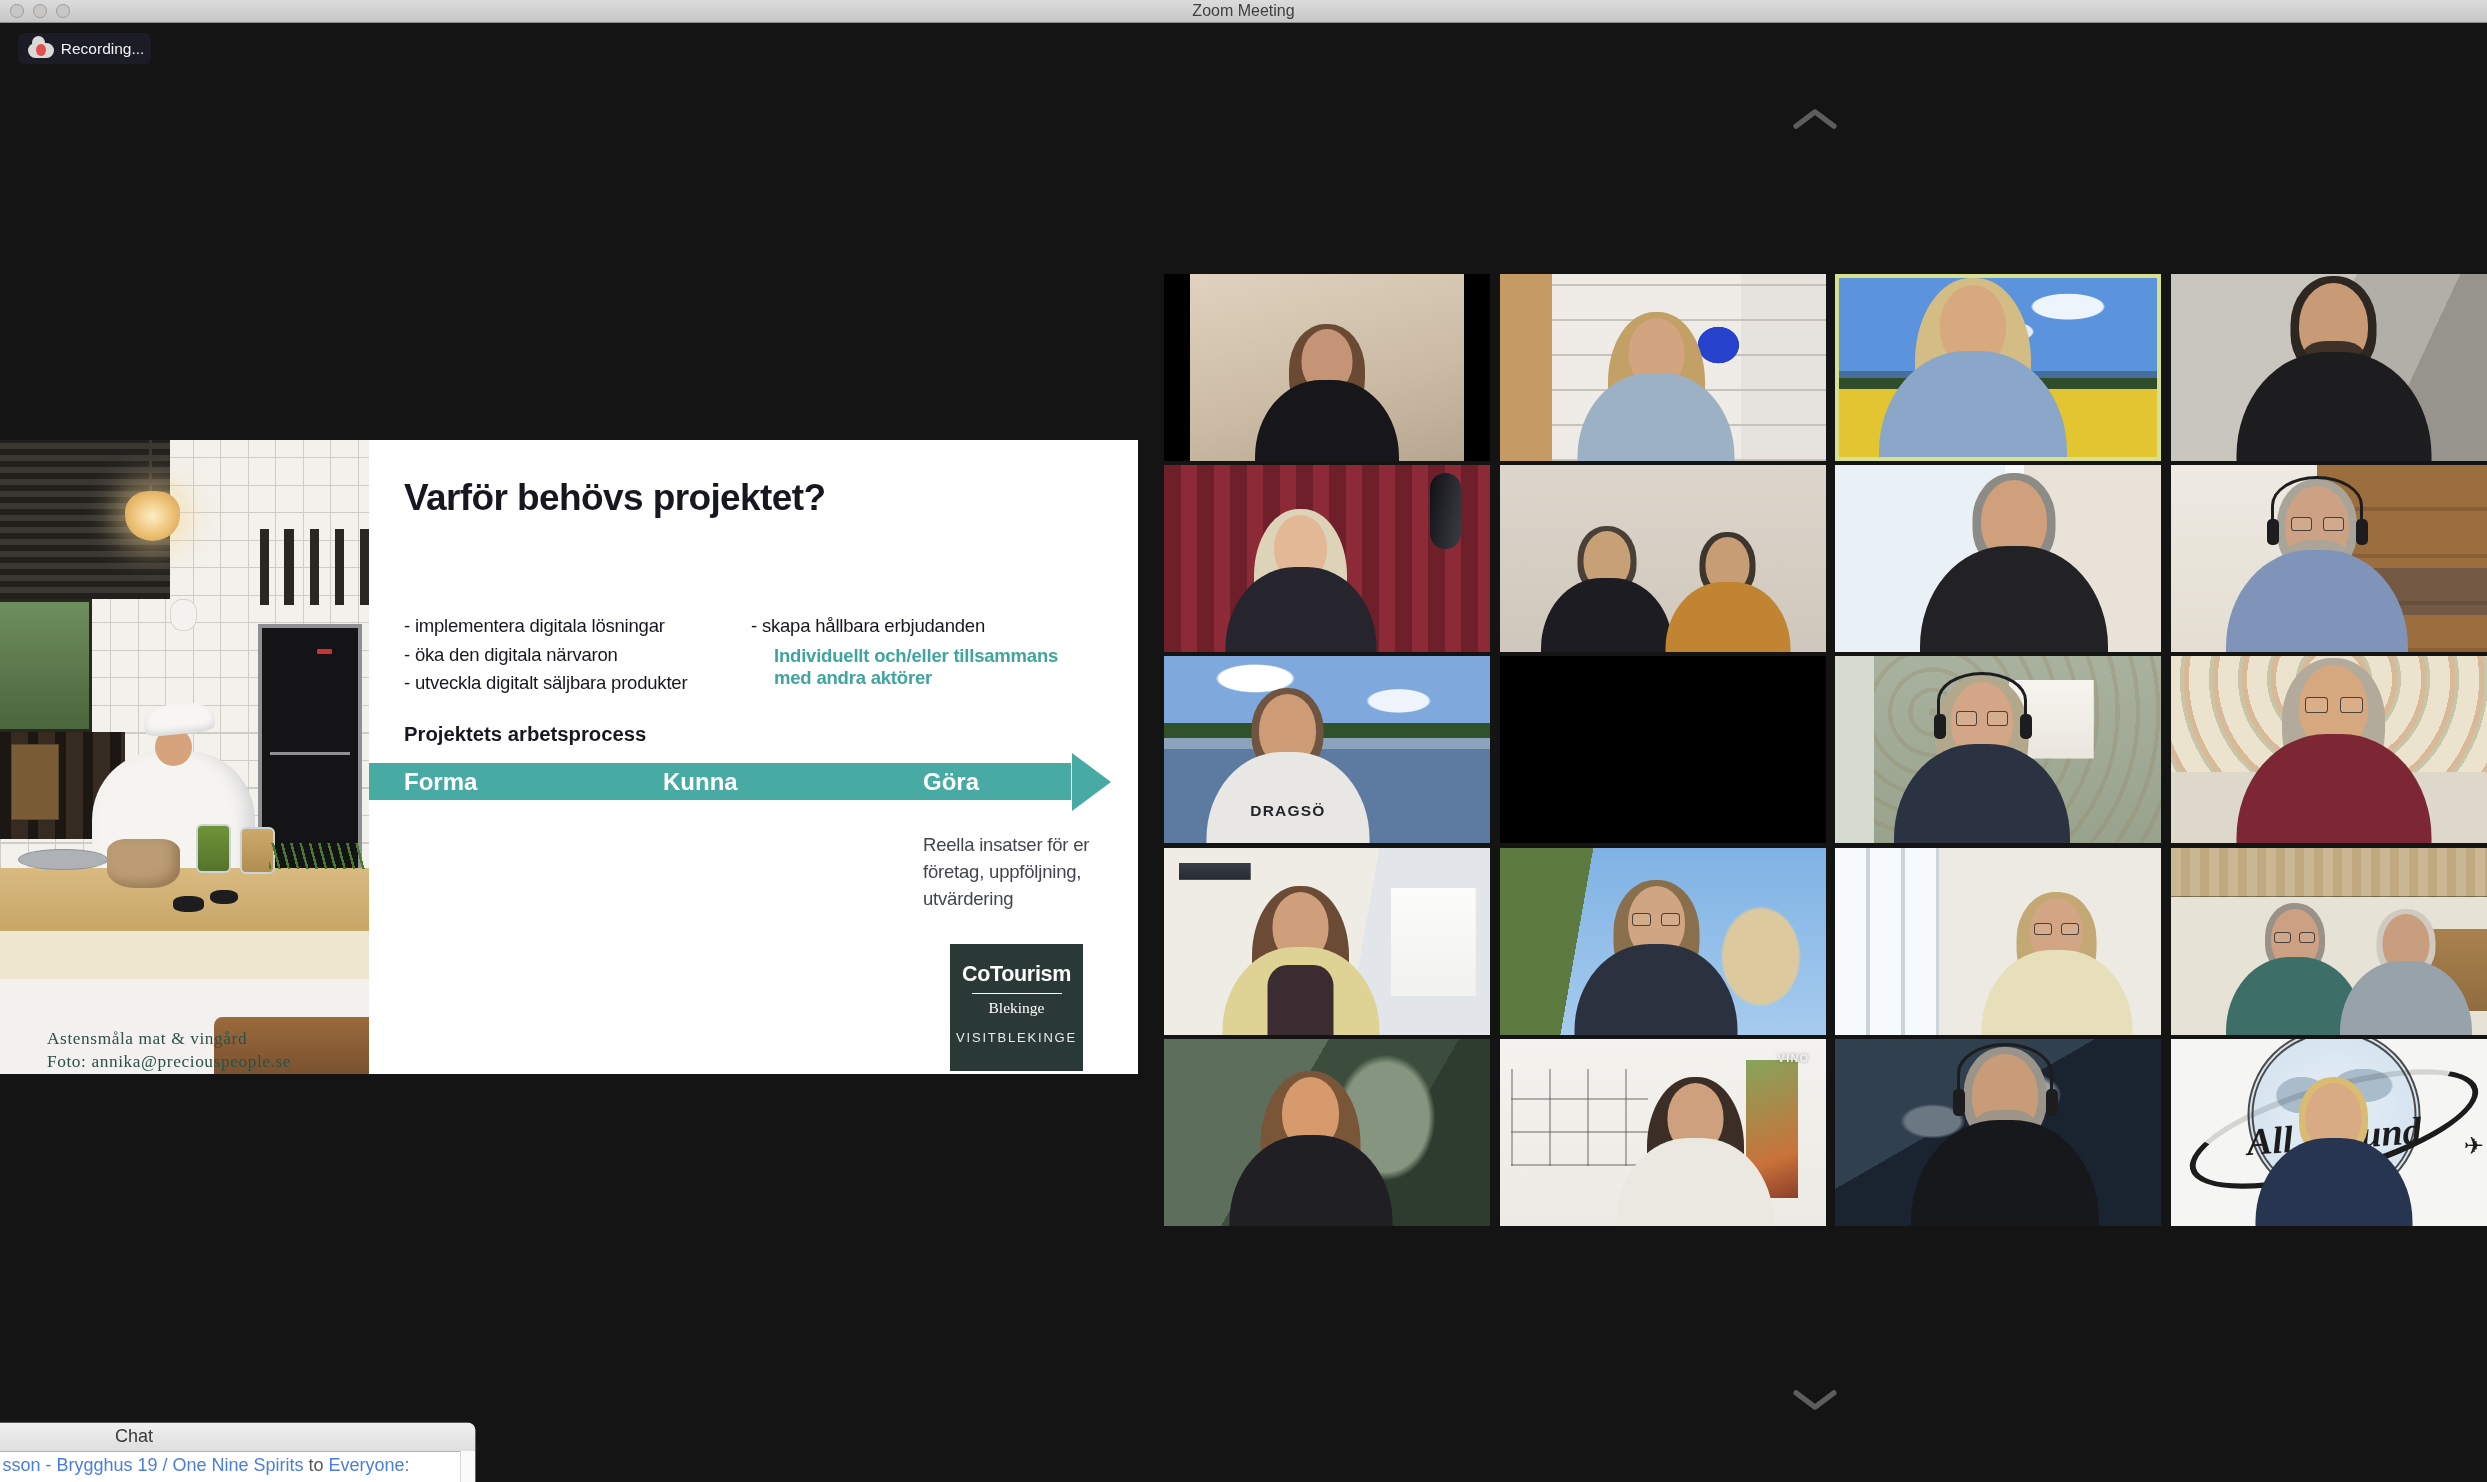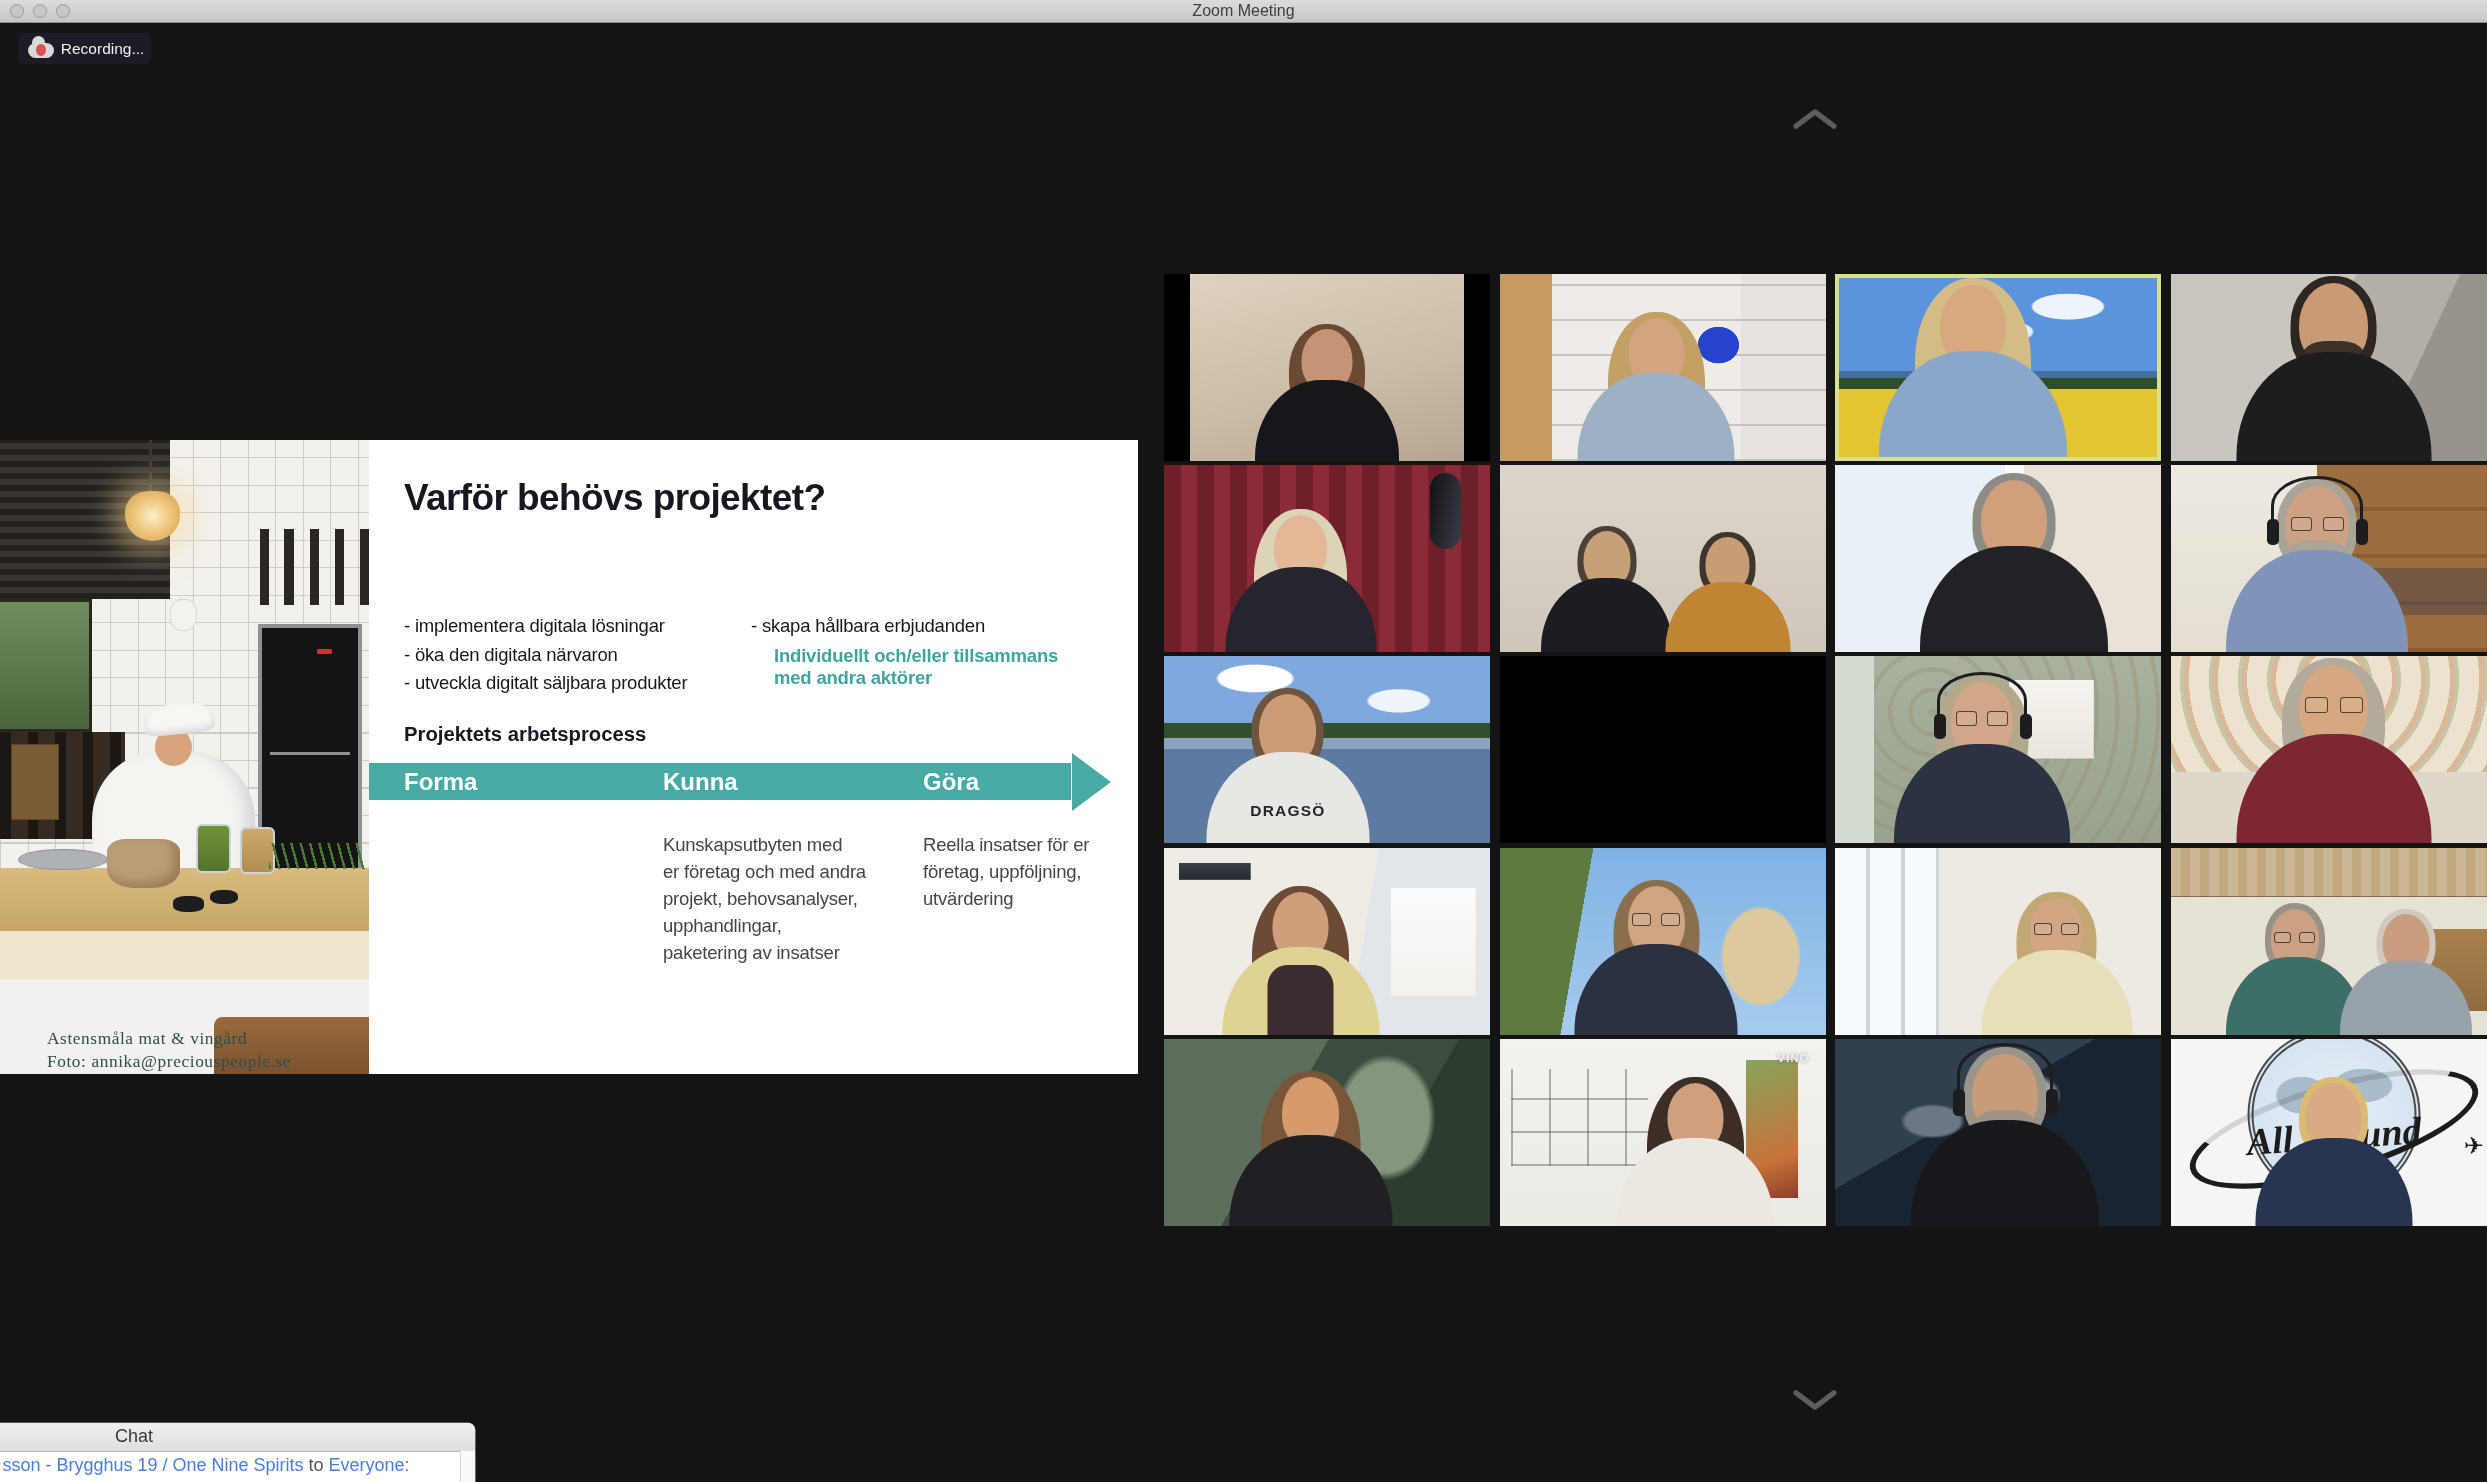--- a/index.html
+++ b/index.html
@@ -453,29 +453,30 @@
   <div class="sl-note nt1">Individuellt och/eller tillsammans</div>
   <div class="sl-note nt2">med andra aktörer</div>
 
   <div class="sl-prochead">Projektets arbetsprocess</div>
 
   <div class="arrow-body"></div>
   <div class="arrow-head"></div>
   <div class="step-label stl-0">Forma</div>
   <div class="step-label stl-1">Kunna</div>
   <div class="step-label stl-2">Göra</div>
-  <div class="step-body stb-1">Kunskapsutbyten med
-er företag och med andra
-projekt, behovsanalyser,
-upphandlingar,
-paketering av insatser</div>
   <div class="step-body stb-2">Reella insatser för er
 företag, uppföljning,
 utvärdering</div>
 
+  <div class="logo-box">
+    <div class="logo-l1">CoTourism</div>
+    <div class="logo-rule"></div>
+    <div class="logo-l2">Blekinge</div>
+    <div class="logo-l3">VISITBLEKINGE</div>
+  </div>
 </div>
 
 <div class="chat">
   <div class="chat-bar">
     <span class="chat-title">Chat</span>
   </div>
   <div class="chat-line1"><span class="chat-blue">sson - Brygghus 19 / One Nine Spirits</span><span class="chat-gray"> to </span><span class="chat-blue">Everyone:</span></div>
   <div class="chat-line2">ri</div>
   <div class="chat-scroll"></div>
 </div>

